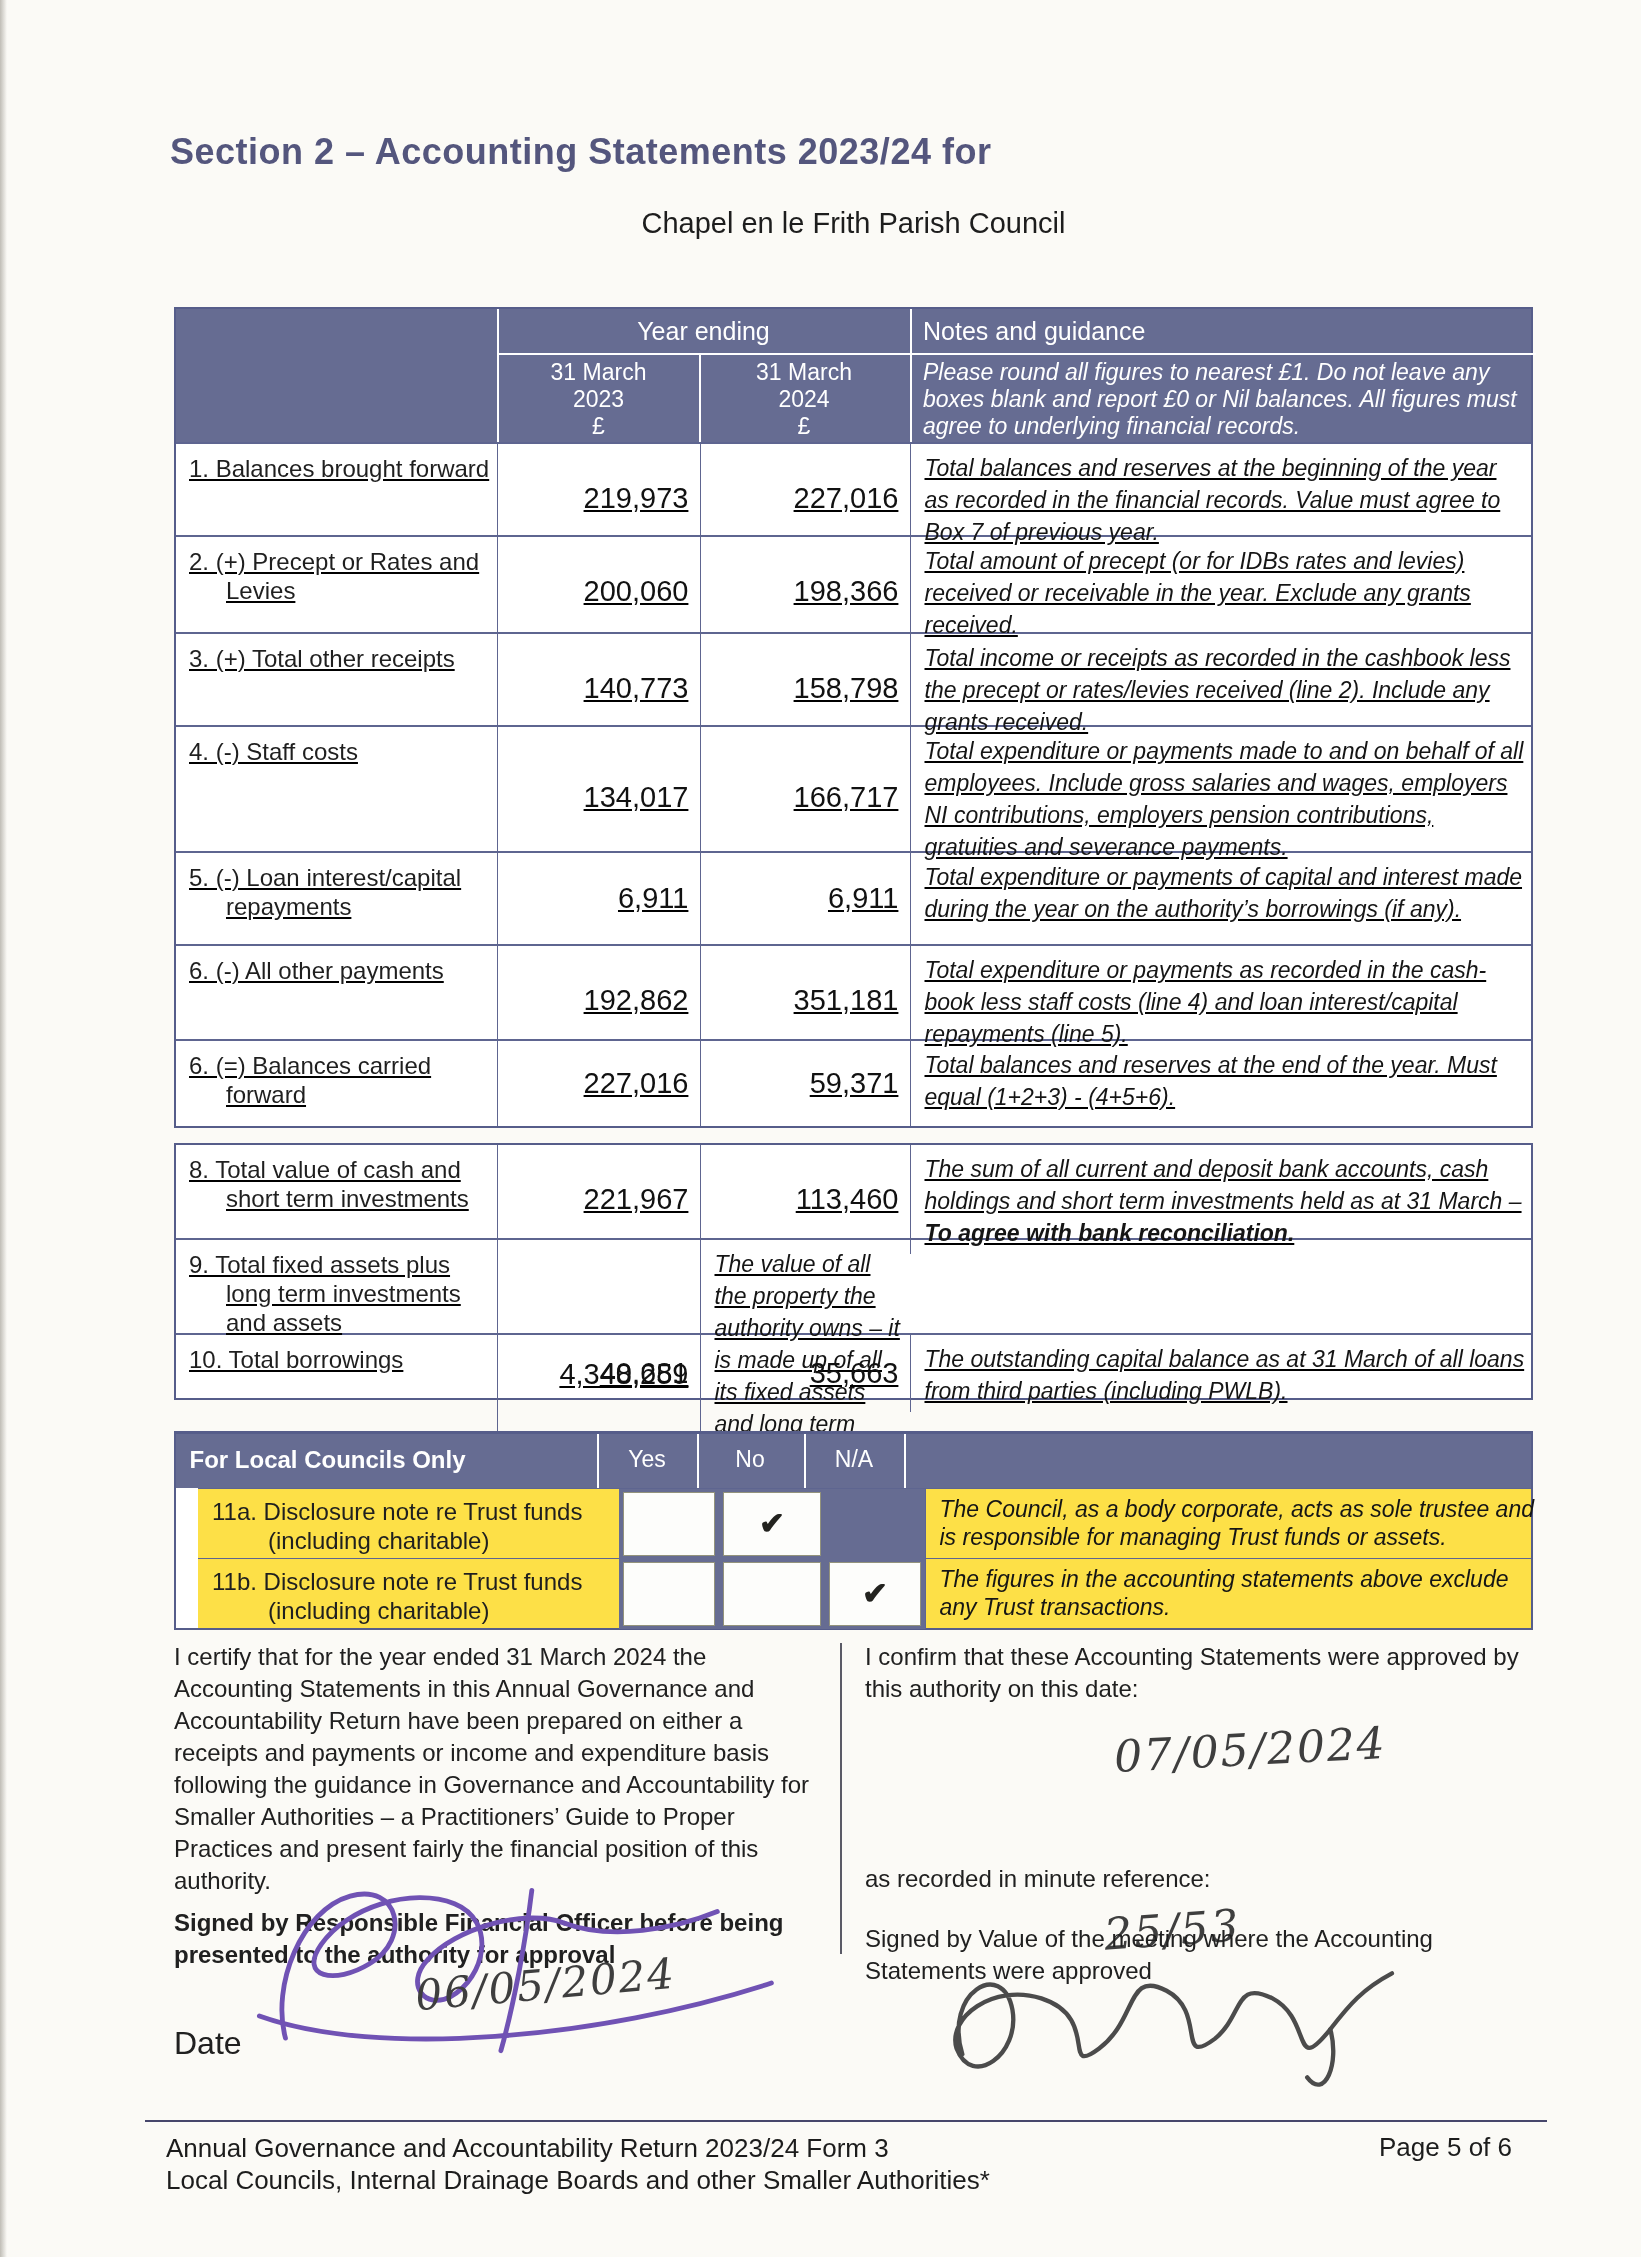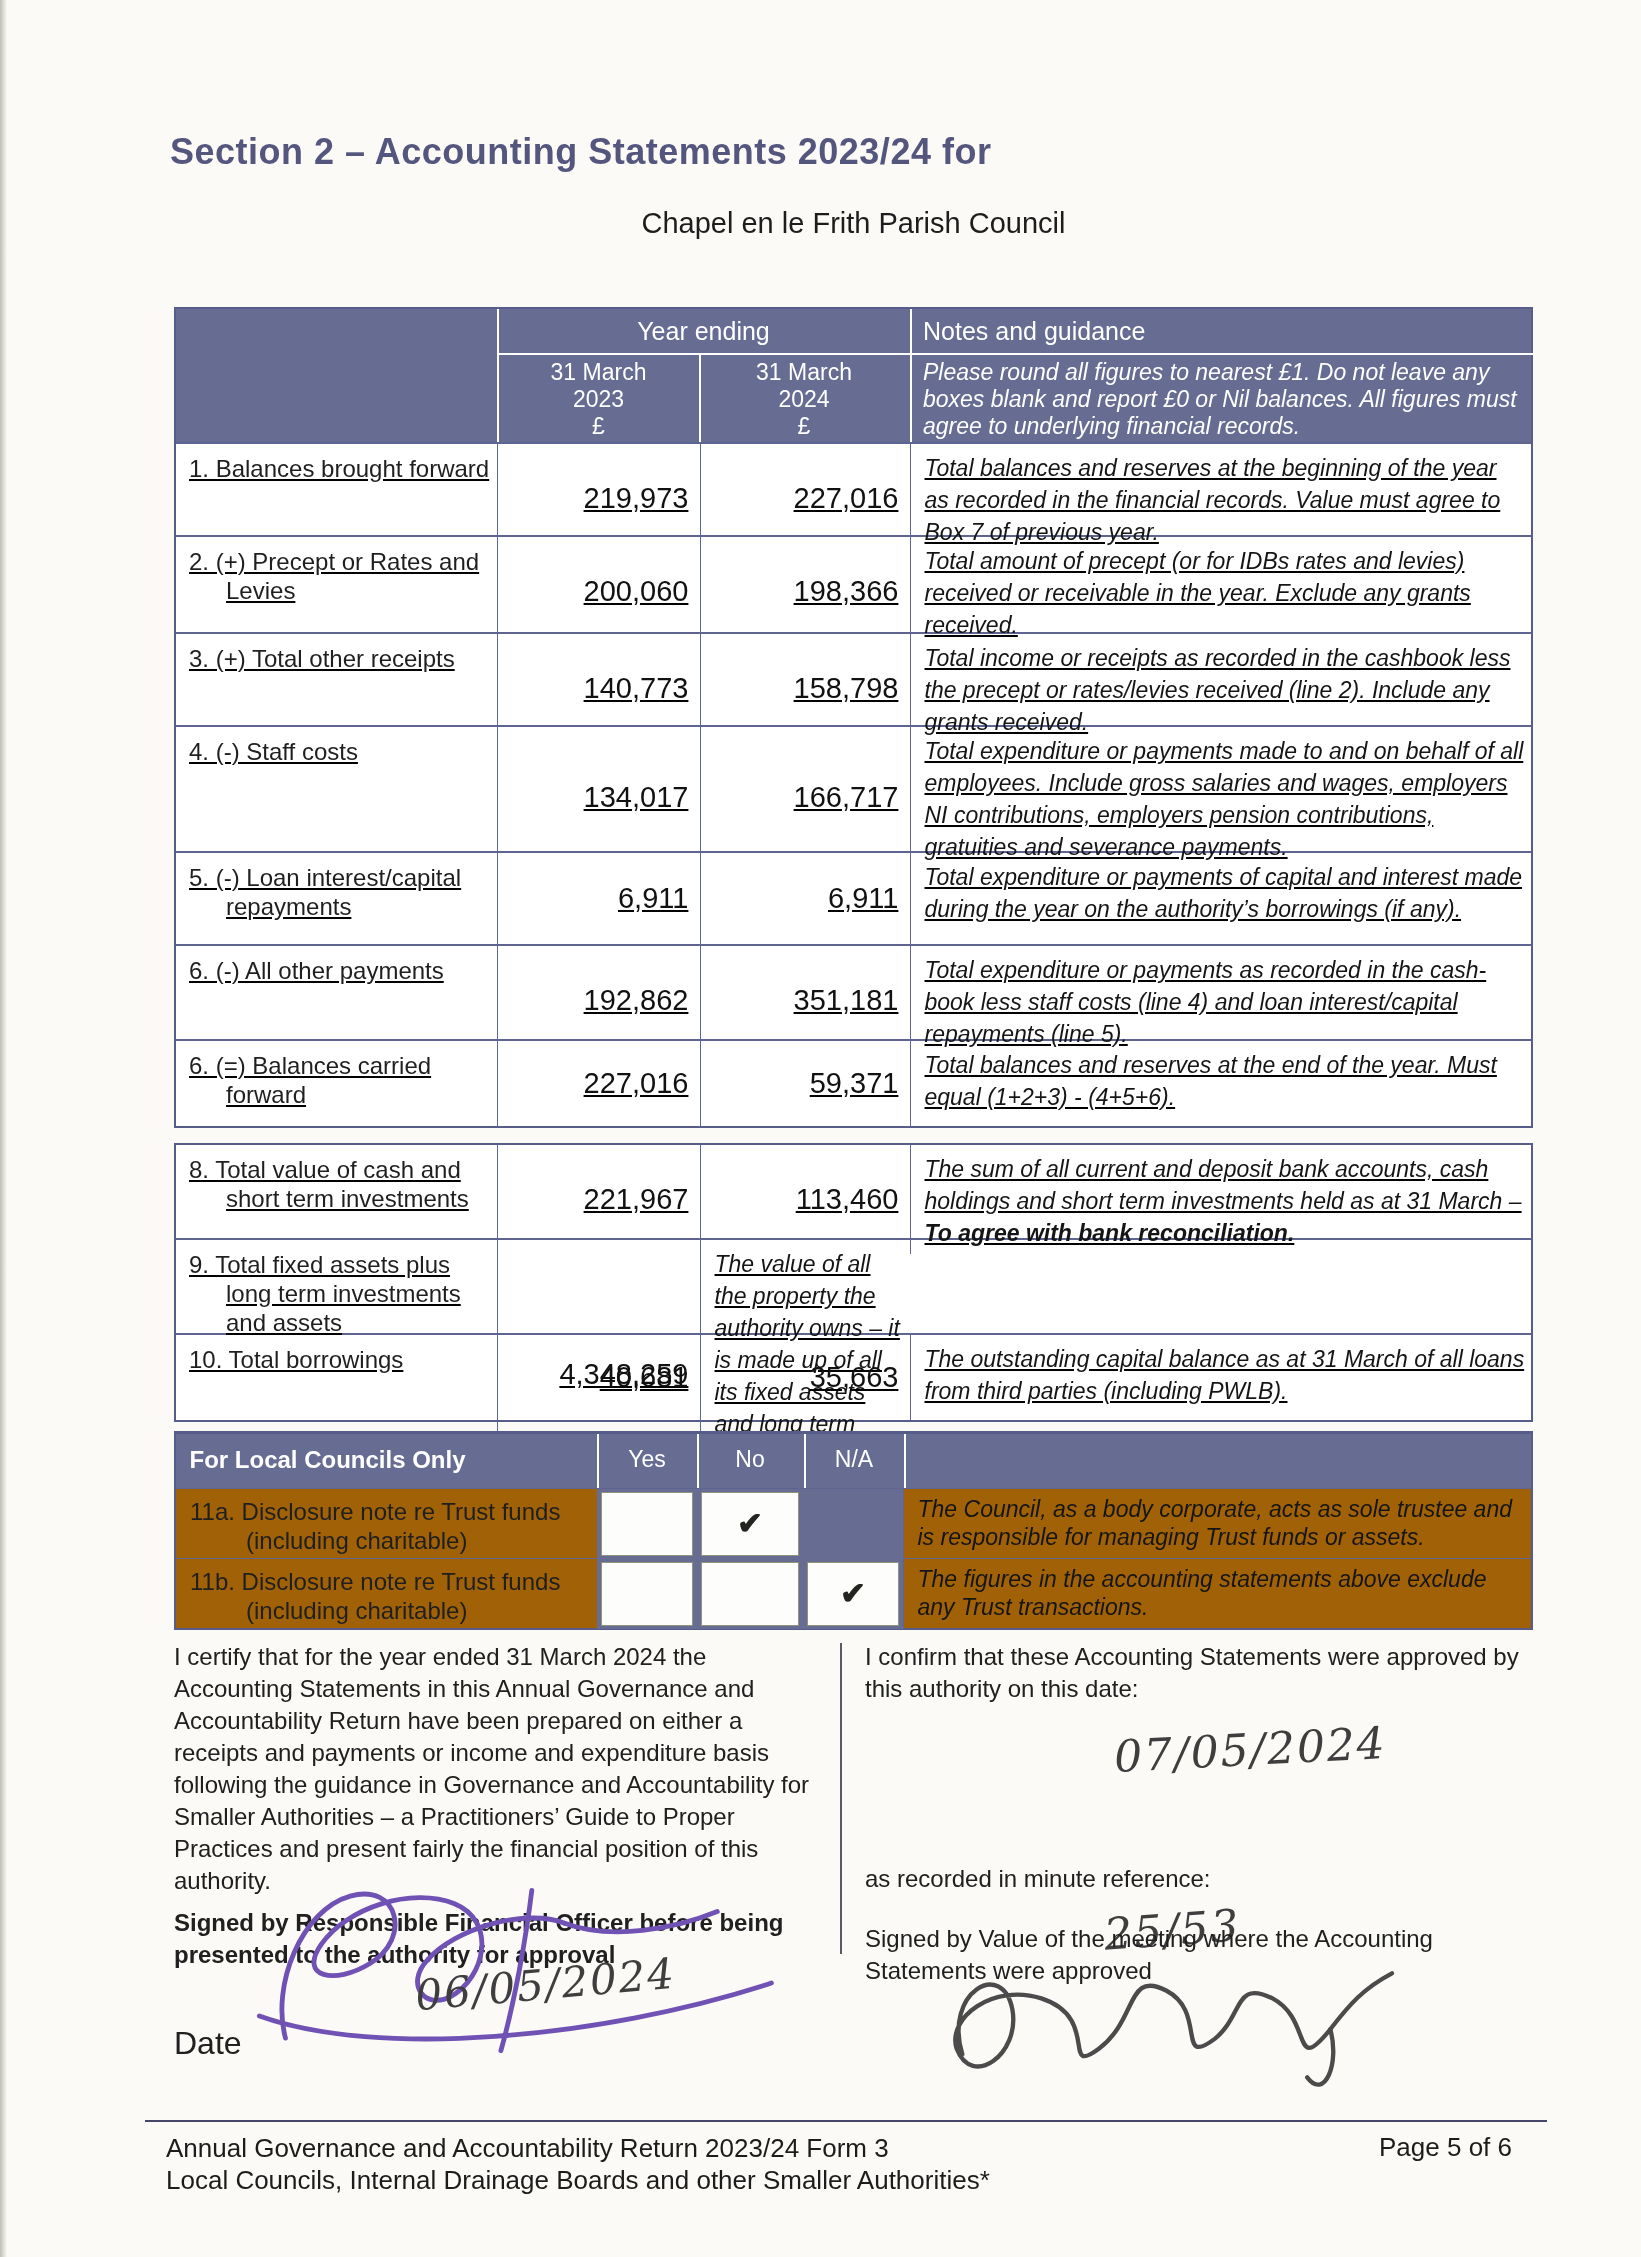--- a/index.html
+++ b/index.html
@@ -100,21 +100,21 @@
   }
   .lc-colhead { position: absolute; top: 11.6px; font-size: 23px; text-align: center; }
   .lc-ch-yes { left: 421px; width: 100px; }
   .lc-ch-no  { left: 521px; width: 106px; }
   .lc-ch-na  { left: 628px; width: 100px; }
   .lc-vline  { position: absolute; top: 0; width: 1.9px; height: 54px; background: #fff; }
 
   .lc-row {
     display: grid;
     grid-template-columns: 421px 100px 106px 100px 631px;
-    height: 70px; border-top: 1.9px solid #5e6590; background: #a16207;
+    height: 70px; border-top: 1.9px solid #5e6590; background: #fde047; margin-left: 22px;
   }
   .lc-label {
     padding: 7.7px 5.8px 3.9px 70px; text-indent: -56px;
     font-size: 24px; line-height: 29px; color: #1f1f1f;
   }
   .lc-box-cell { background: #666c92; position: relative; }
   .lc-box {
     position: absolute; inset: 2.9px 3.9px;
     background: #fdfdfb; border: 1.9px solid #93937c;
     display: flex; align-items: center; justify-content: center;
@@ -235,21 +235,21 @@
       <div class="c-label">8. Total value of cash and short term investments</div>
       <div class="c-val">221,967</div>
       <div class="c-val">113,460</div>
       <div class="c-note"><span>The sum of all current and deposit bank accounts, cash holdings and short term investments held as at 31 March – </span><b>To agree with bank reconciliation.</b></div>
     </div>
     <div class="trow" style="height:95px">
       <div class="c-label">9. Total fixed assets plus long term investments and assets</div>
       <div class="c-val">4,348,259</div>
       <div class="c-note">The value of all the property the authority owns – it is made up of all its fixed assets and long term investments as at 31 March.</div>
     </div>
-    <div class="trow" style="height:87px">
+    <div class="trow" style="height:65px">
       <div class="c-label">10. Total borrowings</div>
       <div class="c-val">40,681</div>
       <div class="c-val">35,663</div>
       <div class="c-note">The outstanding capital balance as at 31 March of all loans from third parties (including PWLB).</div>
     </div>
   </div>
 
   <div class="lc">
     <div class="lc-band">
       <div class="lc-band-title">For Local Councils Only</div>

